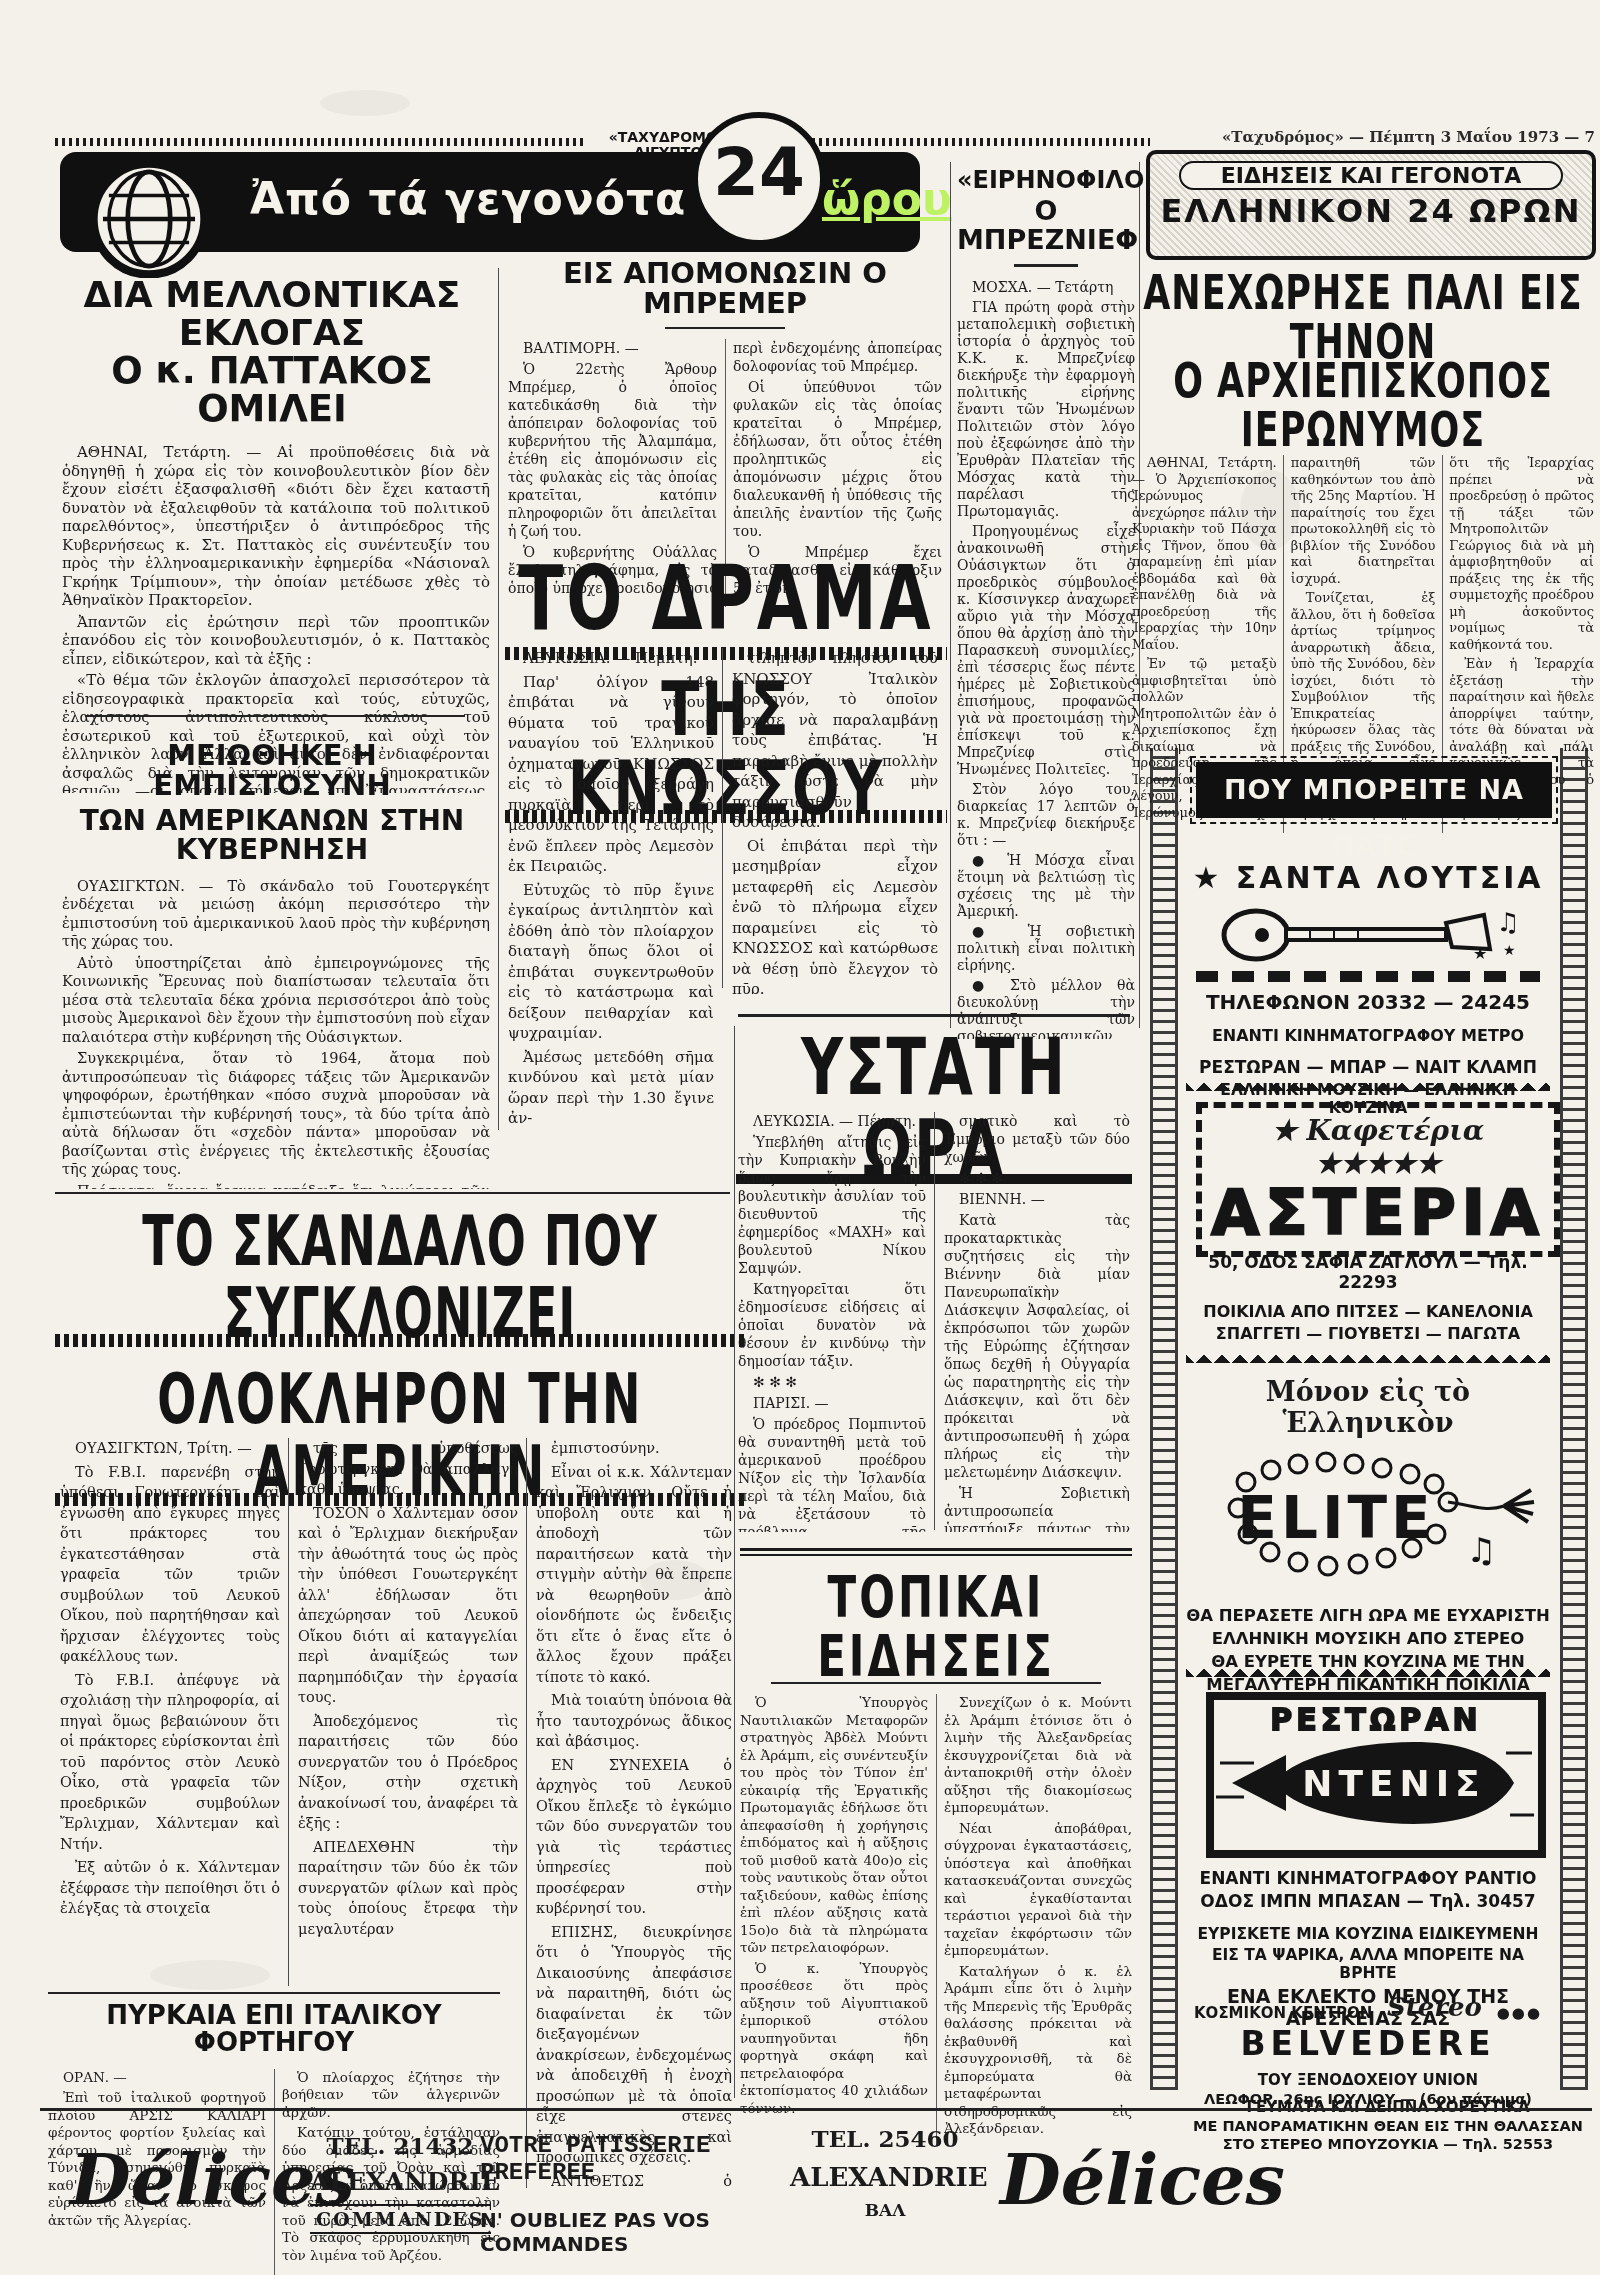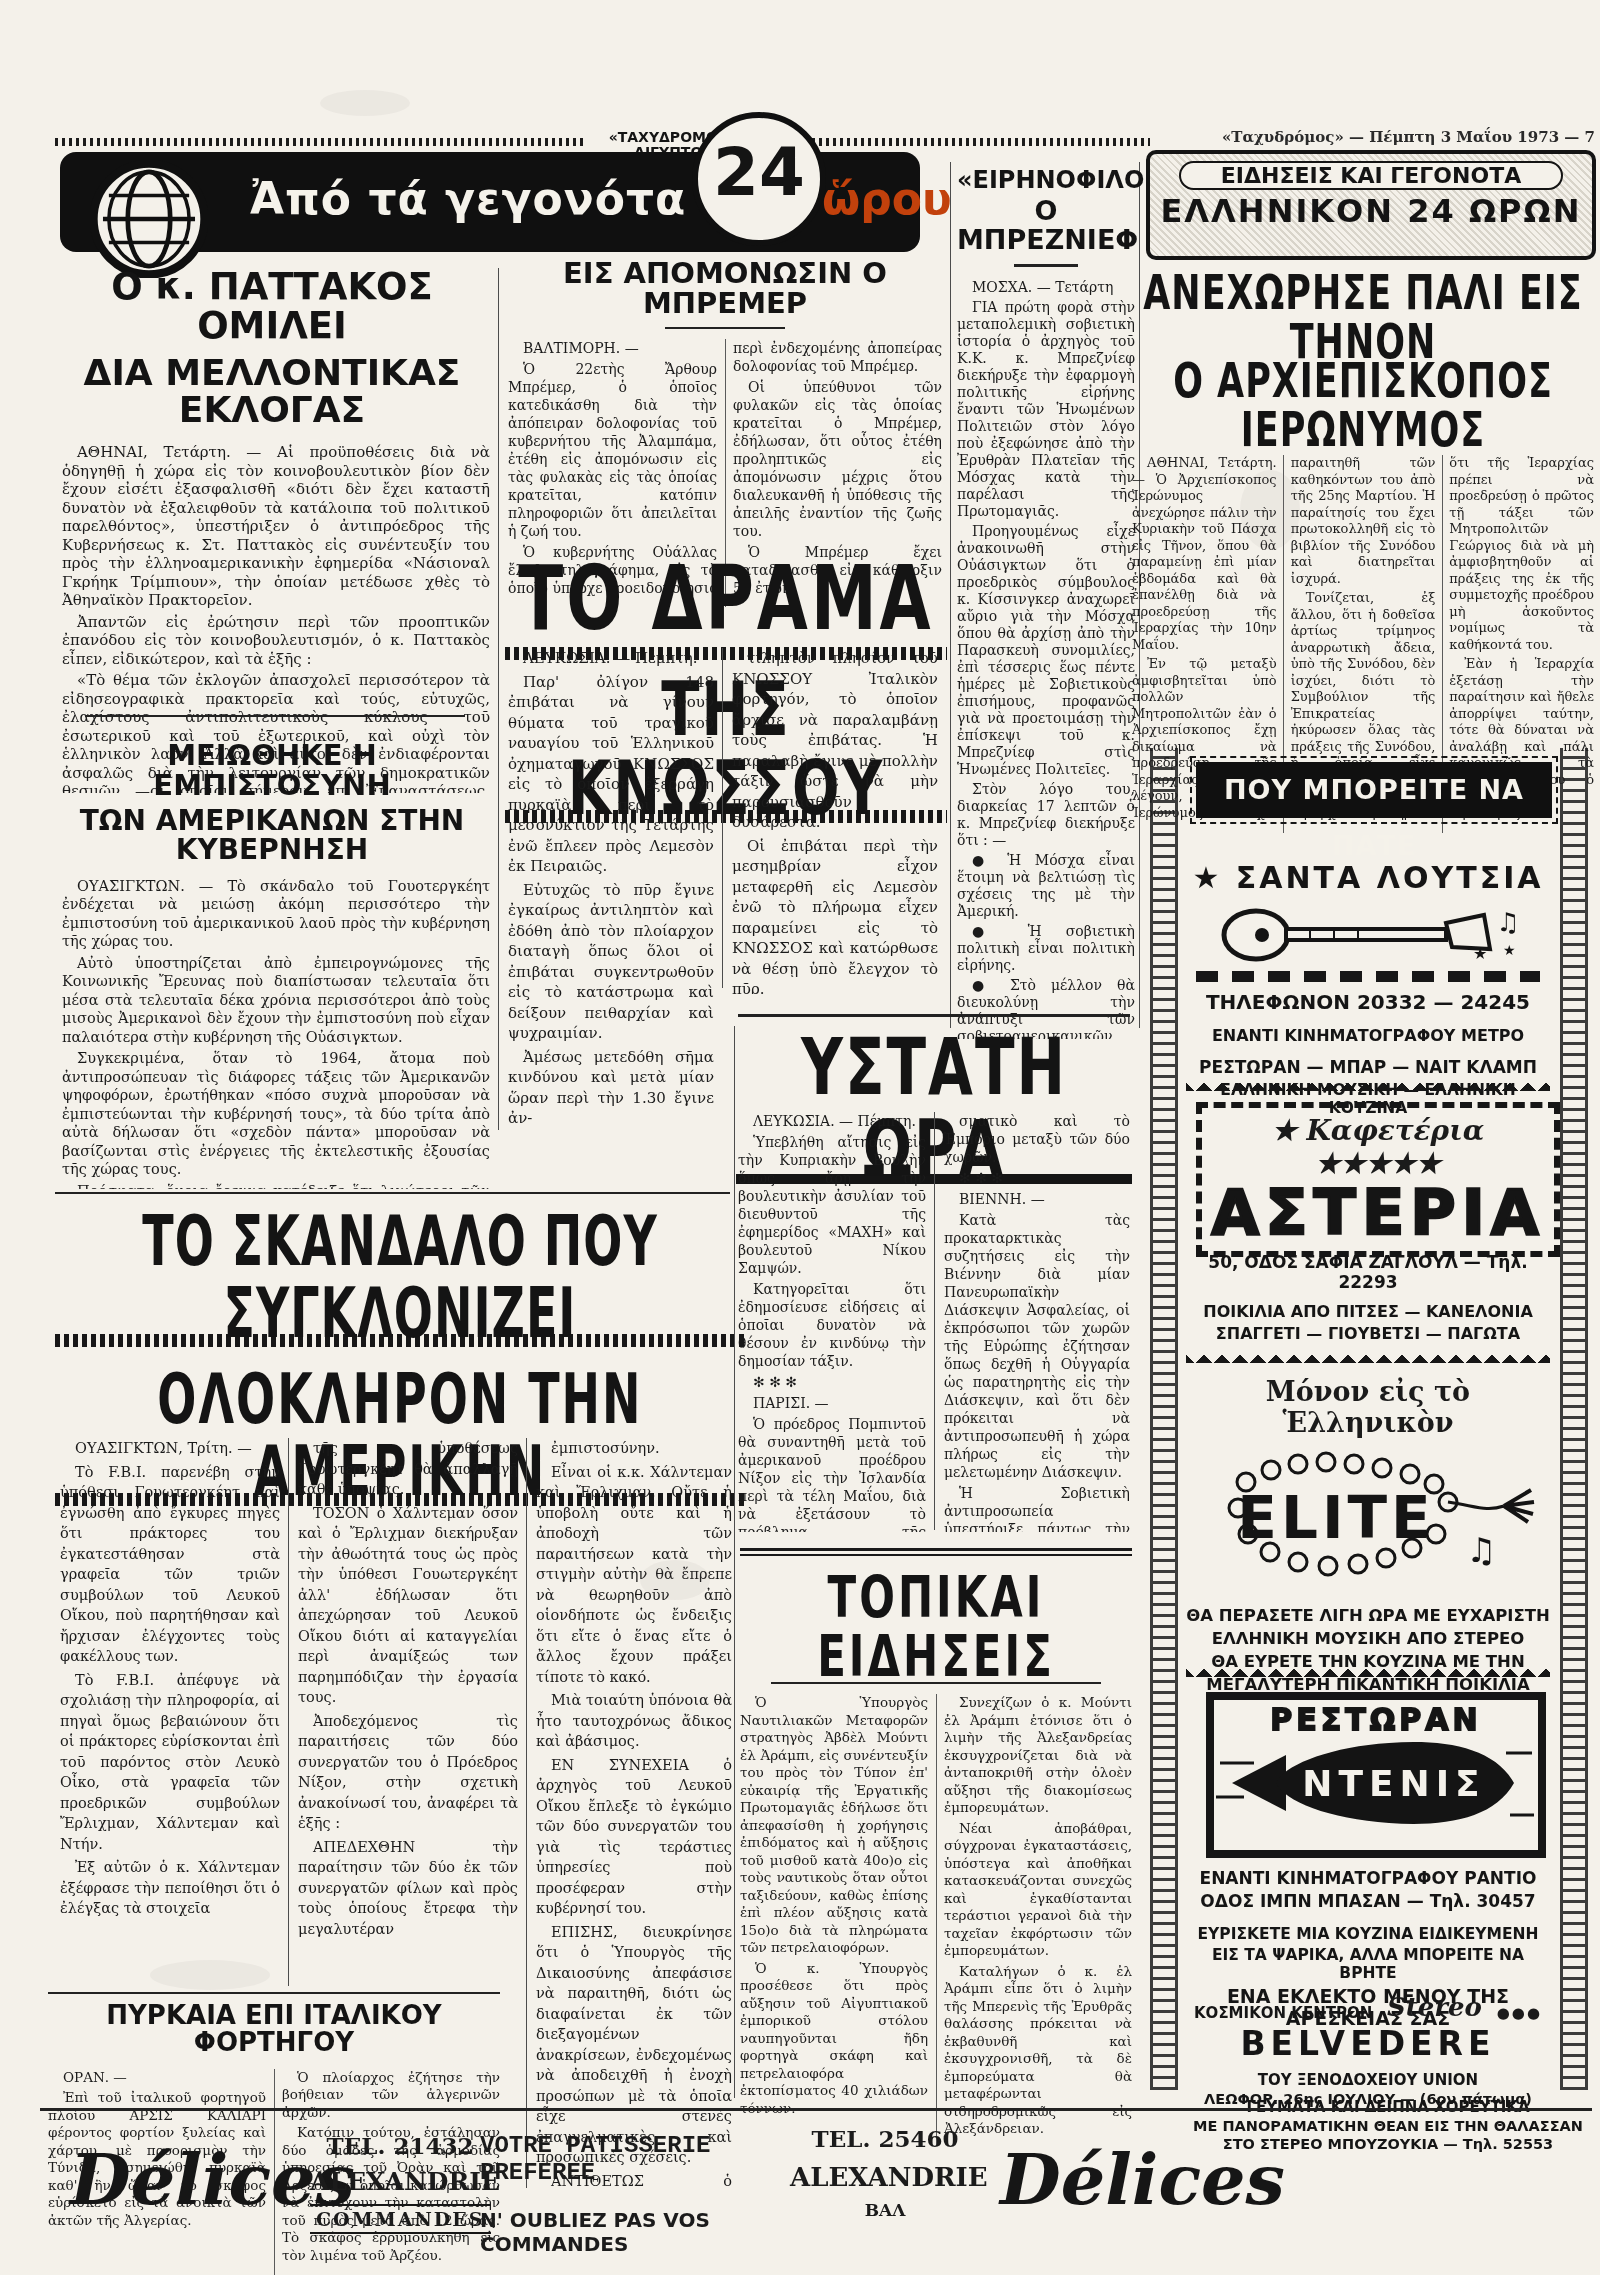--- a/index.html
+++ b/index.html
@@ -34,21 +34,21 @@
 
 <div id="page">
 
   <div class="abs dash-rule" style="left:55px;top:138px;width:530px;"></div>
   <div class="abs hl" style="left:590px;top:130px;width:175px;font-size:14px;text-align:center;">«ΤΑΧΥΔΡΟΜΟΣ — ΑΙΓΥΠΤΟΣ»</div>
   <div class="abs dash-rule" style="left:770px;top:138px;width:380px;"></div>
   <div class="abs" style="left:1165px;top:128px;width:430px;font-size:15px;font-weight:bold;text-align:right;color:#2a2a2a;">«Ταχυδρόμος» — Πέμπτη 3 Μαΐου 1973 — 7</div>
 
   <div class="abs blackbanner" style="left:60px;top:152px;width:860px;height:100px;border-radius:16px;">
     <span class="abs hl" style="left:190px;top:24px;font-size:44px;color:#f5f2ea;letter-spacing:1px;">Ἀπό τά γεγονότα τοῦ</span>
-    <span class="abs hl" style="left:762px;top:24px;font-size:44px;color:#c2410c;">ὥρου</span>
+    <span class="abs hl" style="left:762px;top:24px;font-size:44px;color:#bef264;text-decoration:underline;">ὥρου</span>
   </div>
   <div class="abs" style="left:90px;top:160px;width:118px;height:118px;">
     <svg width="118" height="118" viewBox="0 0 100 100">
       <circle cx="50" cy="50" r="47" fill="#f4f1ea" stroke="#101010" stroke-width="7"></circle>
       <ellipse cx="50" cy="50" rx="18" ry="40" fill="none" stroke="#101010" stroke-width="4"></ellipse>
       <ellipse cx="50" cy="50" rx="34" ry="40" fill="none" stroke="#101010" stroke-width="3"></ellipse>
       <line x1="11" y1="50" x2="89" y2="50" stroke="#101010" stroke-width="4"></line>
       <line x1="16" y1="30" x2="84" y2="30" stroke="#101010" stroke-width="3"></line>
       <line x1="16" y1="70" x2="84" y2="70" stroke="#101010" stroke-width="3"></line>
     </svg>
@@ -82,22 +82,22 @@
     <div class="hl ctr cond" style="font-size:35px;letter-spacing:1px;margin-top:14px;">Ο ΑΡΧΙΕΠΙΣΚΟΠΟΣ ΙΕΡΩΝΥΜΟΣ</div>
     <div class="jt bodytext cols3" style="margin-top:26px;font-size:13px;line-height:16.5px;height:378px;">
         <p class="para">ΑΘΗΝΑΙ, Τετάρτη. — Ὁ Ἀρχιεπίσκοπος Ἱερώνυμος ἀνεχώρησε πάλιν τὴν Κυριακὴν τοῦ Πάσχα εἰς Τῆνον, ὅπου θὰ παραμείνῃ ἐπὶ μίαν ἑβδομάδα καὶ θὰ ἐπανέλθῃ διὰ νὰ προεδρεύσῃ τῆς Ἱεραρχίας τὴν 10ην Μαΐου.</p>
         <p class="para">Ἐν τῷ μεταξὺ ἀμφισβητεῖται ὑπὸ πολλῶν Μητροπολιτῶν ἐὰν ὁ Ἀρχιεπίσκοπος ἔχῃ δικαίωμα νὰ προεδρεύσῃ τῆς Ἱεραρχίας διότι, ὡς λέγουν, ὁ κ. Ἱερώνυμος ἔχει παραιτηθῆ τῶν καθηκόντων του ἀπὸ τῆς 25ης Μαρτίου. Ἡ παραίτησίς του ἔχει πρωτοκολληθῆ εἰς τὸ βιβλίον τῆς Συνόδου καὶ διατηρεῖται ἰσχυρά.</p>
         <p class="para">Τονίζεται, ἐξ ἄλλου, ὅτι ἡ δοθεῖσα ἀρτίως τρίμηνος ἀναρρωτικὴ ἄδεια, ὑπὸ τῆς Συνόδου, δὲν ἰσχύει, διότι τὸ Συμβούλιον τῆς Ἐπικρατείας ἠκύρωσεν ὅλας τὰς πράξεις τῆς Συνόδου, ἡ ὁποία εἶχε συγκροτηθῆ παρανόμως. Οἱ ἴδιοι Ἱεράρχαι παρατηροῦν ὅτι τῆς Ἱεραρχίας πρέπει νὰ προεδρεύσῃ ὁ πρῶτος τῇ τάξει τῶν Μητροπολιτῶν Γεώργιος διὰ νὰ μὴ ἀμφισβητηθοῦν αἱ πράξεις της ἐκ τῆς συμμετοχῆς προέδρου μὴ ἀσκοῦντος νομίμως τὰ καθήκοντά του.</p>
         <p class="para">Ἐὰν ἡ Ἱεραρχία ἐξετάσῃ τὴν παραίτησιν καὶ ἤθελε ἀπορρίψει ταύτην, τότε θὰ δύναται νὰ ἀναλάβῃ καὶ πάλι κανονικῶς τὰ καθήκοντά του ὁ Ἀρχιεπίσκοπος Ἱερώνυμος.</p>
       </div>
   </div>
 
   <div class="abs" style="left:48px;top:268px;width:448px;">
+    <div class="hl ctr" style="font-size:36px;margin-top:8px;">ΔΙΑ ΜΕΛΛΟΝΤΙΚΑΣ ΕΚΛΟΓΑΣ</div>
     <div class="hl ctr" style="font-size:37px;">Ο κ. ΠΑΤΤΑΚΟΣ ΟΜΙΛΕΙ</div>
-    <div class="hl ctr" style="font-size:36px;margin-top:8px;">ΔΙΑ ΜΕΛΛΟΝΤΙΚΑΣ ΕΚΛΟΓΑΣ</div>
     <div class="jt bodytext" style="margin-top:14px;font-size:15px;line-height:18.5px;height:350px;padding:0 6px 0 14px;">
         <p class="para">ΑΘΗΝΑΙ, Τετάρτη. — Αἱ προϋποθέσεις διὰ νὰ ὁδηγηθῇ ἡ χώρα εἰς τὸν κοινοβουλευτικὸν βίον δὲν ἔχουν εἰσέτι ἐξασφαλισθῆ «διότι δὲν ἔχει καταστῆ δυνατὸν νὰ ἐξαλειφθοῦν τὰ κατάλοιπα τοῦ πολιτικοῦ παρελθόντος», ὑπεστήριξεν ὁ ἀντιπρόεδρος τῆς Κυβερνήσεως κ. Στ. Παττακὸς εἰς συνέντευξίν του πρὸς τὴν ἑλληνοαμερικανικὴν ἐφημερίδα «Νάσιοναλ Γκρήηκ Τρίμπιουν», τὴν ὁποίαν μετέδωσε χθὲς τὸ Ἀθηναϊκὸν Πρακτορεῖον.</p>
         <p class="para">Ἀπαντῶν εἰς ἐρώτησιν περὶ τῶν προοπτικῶν ἐπανόδου εἰς τὸν κοινοβουλευτισμόν, ὁ κ. Παττακὸς εἶπεν, εἰδικώτερον, καὶ τὰ ἑξῆς :</p>
         <p class="para">«Τὸ θέμα τῶν ἐκλογῶν ἀπασχολεῖ περισσότερον τὰ εἰδησεογραφικὰ πρακτορεῖα καὶ τούς, εὐτυχῶς, ἐλαχίστους ἀντιπολιτευτικοὺς κύκλους τοῦ ἐσωτερικοῦ καὶ τοῦ ἐξωτερικοῦ, καὶ οὐχὶ τὸν ἑλληνικὸν λαόν. Ἀλλὰ καὶ αὐτοὶ δὲν ἐνδιαφέρονται ἀσφαλῶς διὰ τὴν λειτουργίαν τῶν δημοκρατικῶν θεσμῶν —οἱ ὁποῖοι σήμερον, ἐπὶ Ἐπαναστάσεως, ἐκφράζονται κατὰ πολὺ πλέον ἔκδηλον φιλελεύθερον τρόπον ἢ ἐπὶ κοινοβουλευτισμοῦ— ἀλλὰ διὰ τὴν ἱκανοποίησιν τῶν φιλοδοξιῶν των εἰς βάρος πάντοτε τοῦ ἑλληνικοῦ λαοῦ. Ἑπομένως, θὰ ἐπερίττευε νὰ ἐπεκταθῶ εἰς τὸ θέμα τοῦτο.</p>
       </div>
   </div>
   <div class="abs hline" style="left:85px;top:715px;width:380px;height:2px;"></div>
 
   <div class="abs" style="left:508px;top:258px;width:434px;">
     <div class="hl ctr" style="font-size:29px;">ΕΙΣ ΑΠΟΜΟΝΩΣΙΝ Ο ΜΠΡΕΜΕΡ</div>

